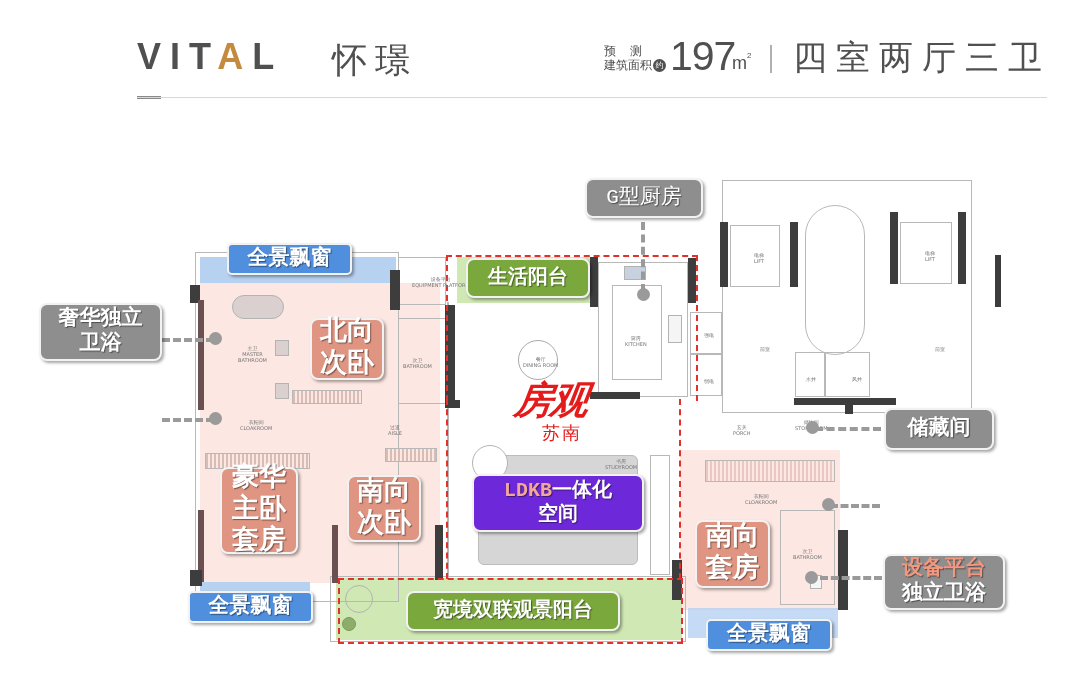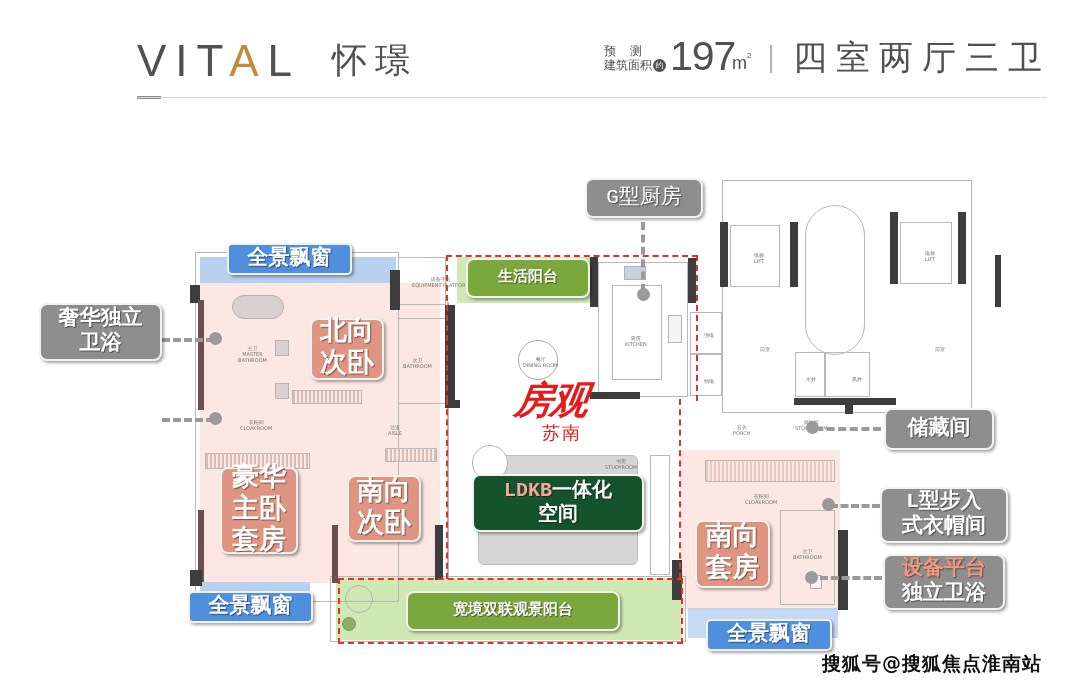--- a/index.html
+++ b/index.html
@@ -1,20 +1,20 @@
 <!DOCTYPE html>
 <html><head>
 <meta charset="utf-8">
 <style>
   * { box-sizing: border-box; margin: 0; padding: 0; }
   html, body { width: 1080px; height: 689px; background: #ffffff; overflow: hidden; }
   body { position: relative; font-family: "DejaVu Sans", sans-serif; }
 
   
-  .brand { position: absolute; left: 137px; top: 36px; font-family: "Liberation Sans", sans-serif; font-size: 44px; letter-spacing: 9px; color: #505050; font-weight: 400; }
+  .brand { position: absolute; left: 137px; top: 36px; font-family: "Liberation Sans", sans-serif; font-size: 36px; letter-spacing: 9px; color: #505050; font-weight: 700; }
   .brand .accent { color: #c48a3e; }
   .brand-cn { position: absolute; left: 332px; top: 37px; font-size: 35px; letter-spacing: 8px; color: #505050; }
   .header-rule { position: absolute; left: 137px; top: 97px; width: 910px; height: 1px; background: #d8d8d8; }
   .header-rule-dark { position: absolute; left: 137px; top: 96px; width: 24px; height: 3px; background: #8a8a8a; }
 
   .area-small { position: absolute; left: 604px; top: 44px; font-size: 12px; line-height: 14px; color: #505050; }
   .area-small .r1 { letter-spacing: 14px; }
   .area-yue { display: inline-block; width: 13px; height: 13px; border-radius: 50%; background: #505050; color: #fff; font-size: 8px; line-height: 13px; text-align: center; vertical-align: middle; margin-left: 1px; }
   .area-num { position: absolute; left: 670px; top: 33px; font-family: "Liberation Sans", sans-serif; font-size: 41px; color: #505050; letter-spacing: -1px; }
   .area-unit { position: absolute; left: 732px; top: 53px; font-family: "Liberation Sans", sans-serif; font-size: 18px; color: #505050; }
@@ -33,22 +33,22 @@
   .line { position: absolute; border: 1px solid #b8b8b8; }
   .dash-red { position: absolute; border: 2px dashed #e2302a; }
 
   .room-cap { position: absolute; font-size: 5px; line-height: 6px; color: #777; text-align: center; white-space: nowrap; }
 
   
   .tag { position: absolute; display: flex; align-items: center; justify-content: center; text-align: center; font-family: Liberation Mono, monospace; font-weight: bold; color: #fff; border-radius: 8px; text-shadow: 1px 1px 1px rgba(0,0,0,0.45); box-shadow: 2px 2px 3px rgba(0,0,0,0.35); border: 2px solid #f2f2f2; line-height: 1.18; }
   .tag-blue { background: #4f8fde; font-size: 21px; border-radius: 5px; }
   .tag-gray { background: #8e8e8e; font-size: 21px; }
   .tag-salmon { background: #df9582; font-size: 27px; }
-  .tag-green { background: #7aa83c; font-size: 15px; }
-  .tag-dark { background: #14532d; font-size: 20px; }
+  .tag-green { background: #7aa83c; font-size: 20px; }
+  .tag-dark { background: #6d28d9; font-size: 20px; }
   .pinkish { color: #f1a79a; }
   .salmon-text { color: #f4977f; }
 
   .leader { position: absolute; height: 0; border-top: 4px dashed #9a9a9a; }
   .leader-v { position: absolute; width: 0; border-left: 4px dashed #9a9a9a; }
   .dot { position: absolute; width: 13px; height: 13px; border-radius: 50%; background: #9a9a9a; }
 
   .watermark-logo { position: absolute; left: 515px; top: 375px; font-family: "DejaVu Serif", serif; font-weight: bold; font-style: italic; font-size: 38px; color: #e51a1a; letter-spacing: -2px; transform: skewX(-8deg); }
   .watermark-sub { position: absolute; left: 542px; top: 421px; font-size: 18px; color: #e51a1a; letter-spacing: 2px; }
   .watermark-foot { position: absolute; left: 822px; top: 651px; font-size: 19px; font-weight: bold; color: #111; letter-spacing: 1px; text-shadow: 1px 1px 0 #fff, -1px -1px 0 #fff; }
@@ -231,26 +231,20 @@
   <div class="tag tag-blue" style="left:706px;top:619px;width:126px;height:32px;">全景飘窗</div>
 
   <div class="tag tag-gray" style="left:39px;top:303px;width:123px;height:58px;">
       <div>
         <div>奢华独立</div>
         <div>卫浴</div>
       </div>
     </div>
   <div class="tag tag-gray" style="left:585px;top:178px;width:118px;height:40px;font-weight:normal;">G型厨房</div>
   <div class="tag tag-gray" style="left:884px;top:408px;width:110px;height:42px;">储藏间</div>
-  <div class="tag tag-gray" style="left:880px;top:487px;width:128px;height:56px;">
-      <div>
-        <div>L型步入</div>
-        <div>式衣帽间</div>
-      </div>
-    </div>
   <div class="tag tag-gray" style="left:883px;top:554px;width:122px;height:56px;">
       <div>
         <div class="salmon-text">设备平台</div>
         <div>独立卫浴</div>
       </div>
     </div>
 
   <div class="tag tag-salmon" style="left:310px;top:318px;width:74px;height:62px;">
       <div>
         <div>北向</div>
@@ -280,14 +274,13 @@
   <div class="tag tag-green" style="left:466px;top:258px;width:124px;height:40px;">生活阳台</div>
   <div class="tag tag-green" style="left:406px;top:591px;width:214px;height:40px;">宽境双联观景阳台</div>
 
   <div class="tag tag-dark" style="left:472px;top:474px;width:172px;height:58px;">
       <div>
         <div><span class="pinkish">LDKB</span><span>一体化</span></div>
         <div>空间</div>
       </div>
     </div>
 
-  <div class="watermark-foot">搜狐号@搜狐焦点淮南站</div>
 </div>
 
 </body></html>

